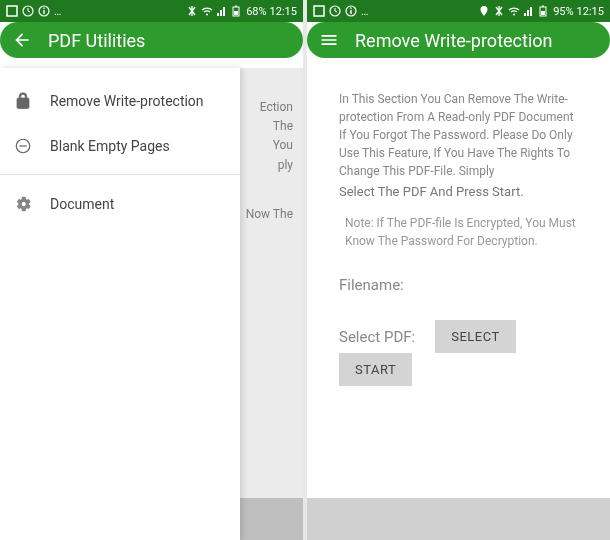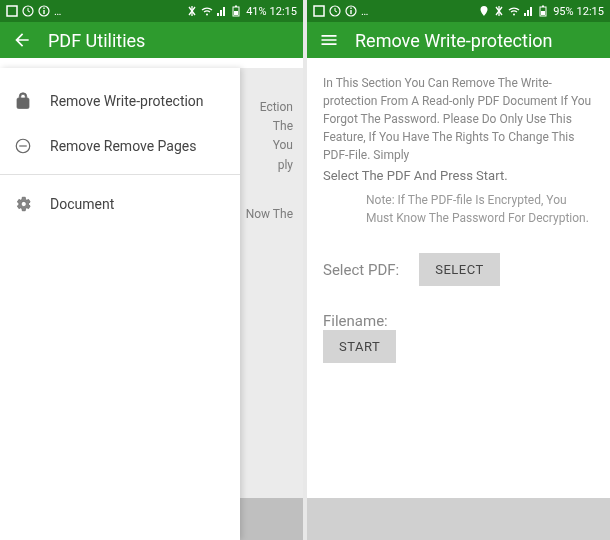--- a/index.html
+++ b/index.html
@@ -5,38 +5,38 @@
   * { margin: 0; padding: 0; box-sizing: border-box; font-family: Roboto, Arial, sans-serif; }
   body { background: #e8e8e8; width: 610px; height: 540px; overflow: hidden; }
   .container { display: flex; width: 610px; height: 540px; gap: 4px; background: #e8e8e8; }
   .phone { flex: 1; background: #fff; display: flex; flex-direction: column; position: relative; overflow: hidden; }
 
   .statusbar { height: 22px; background: #1f7a1f; color: #fff; display: flex; align-items: center; padding: 0 6px; font-size: 11px; }
   .statusbar .left { display: flex; gap: 4px; align-items: center; }
   .statusbar .right { margin-left: auto; display: flex; gap: 3px; align-items: center; }
   .statusbar svg { width: 12px; height: 12px; fill: #fff; }
 
-  .appbar { height: 36px; background: #2e9b2e; display: flex; align-items: center; padding: 0 12px; gap: 16px; }
+  .appbar { height: 36px; background: #2e9b2e; display: flex; align-items: center; padding: 0 12px; gap: 16px; border-radius: 20px; }
   .appbar .title { color: #fff; font-size: 18px; font-weight: 400; }
   .appbar svg { width: 20px; height: 20px; fill: #fff; }
 
   .drawer-scrim { position: absolute; top: 68px; left: 0; right: 0; bottom: 0; background: rgba(0,0,0,0.08); }
   .drawer { position: absolute; top: 68px; left: 0; width: 240px; bottom: 0; background: #fff; box-shadow: 2px 0 6px rgba(0,0,0,0.15); z-index: 10; }
   .drawer-item { display: flex; align-items: center; height: 45px; padding: 0 14px; gap: 18px; color: #444; font-size: 14px; }
   .drawer-item svg { width: 18px; height: 18px; fill: #666; stroke: #666; }
   .drawer-top { height: 10px; }
   .divider { height: 1px; background: #e0e0e0; margin: 6px 0; }
 
   .behind-content { position: absolute; top: 68px; left: 0; right: 0; padding: 30px 10px 10px 10px; color: #888; font-size: 12px; text-align: right; line-height: 1.6; }
   .behind-content .line2 { margin-top: 30px; }
 
-  .screen2-body { flex: 1; background: #fff; padding: 16px; display: flex; flex-direction: column; }
+  .screen2-body { flex: 1; background: #fff; padding: 32px; display: flex; flex-direction: column; }
   .desc { color: #888; font-size: 12px; line-height: 1.5; margin-bottom: 4px; }
-  .desc-bold { color: #777; font-size: 13px; margin-bottom: 8px; }
-  .note { color: #999; font-size: 12px; line-height: 1.5; padding-left: 6px; margin-left: 37px; }
+  .desc-bold { color: #777; font-size: 13px; margin-bottom: 15px; }
+  .note { color: #999; font-size: 12px; line-height: 1.5; padding-left: 6px; }
   .row { display: flex; align-items: center; margin-top: 26px; gap: 20px; }
   .row-label { color: #888; font-size: 15px; }
   .btn { background: #d4d4d4; color: #444; padding: 9px 16px; font-size: 13px; border: none; letter-spacing: 0.5px; }
   .start-btn { align-self: flex-start; }
   .footer-bar { height: 42px; background: #d0d0d0; }
 </style>
 </head>
 <body>
 
 <div class="container">
@@ -68,21 +68,21 @@
             <circle cx="6" cy="9.5" r="1"></circle>
           </svg>
         <svg>
             <path d="M1 11h2V8H1zM4 11h2V5H4zM7 11h2V2H7z"></path>
           </svg>
         <svg>
             <rect x="2" y="2" width="6" height="9" fill="none" stroke="#fff" stroke-width="1"></rect>
             <rect x="4" y="0.5" width="2" height="1.5"></rect>
             <rect x="3" y="6" width="4" height="4"></rect>
           </svg>
-        <span>41%</span>
+        <span>68%</span>
         <span>12:15</span>
       </div>
     </div>
     <div class="appbar">
       <svg viewBox="0 0 24 24">
           <path d="M20 11H7.8l5.6-5.6L12 4l-8 8 8 8 1.4-1.4L7.8 13H20z"></path>
         </svg>
       <span class="title">PDF Utilities</span>
     </div>
 
@@ -101,21 +101,21 @@
         <svg viewBox="0 0 24 24">
             <path d="M18 8h-1V6a5 5 0 0 0-10 0v2H6a2 2 0 0 0-2 2v10a2 2 0 0 0 2 2h12a2 2 0 0 0 2-2V10a2 2 0 0 0-2-2zM9 6a3 3 0 0 1 6 0v2H9z"></path>
           </svg>
         <span>Remove Write-protection</span>
       </div>
       <div class="drawer-item">
         <svg viewBox="0 0 24 24">
             <circle cx="12" cy="12" r="9" fill="none" stroke="#666" stroke-width="1.6"></circle>
             <path d="M7 12h10" stroke="#666" stroke-width="1.6"></path>
           </svg>
-        <span>Remove Remove Pages</span>
+        <span>Blank Empty Pages</span>
       </div>
       <div class="divider"></div>
       <div class="drawer-item">
         <svg viewBox="0 0 24 24">
             <path d="M19.4 13a7.5 7.5 0 0 0 0-2l2.1-1.6-2-3.5-2.5 1a7.4 7.4 0 0 0-1.7-1L15 3h-4l-.3 2.9a7.4 7.4 0 0 0-1.7 1l-2.5-1-2 3.5L6.6 11a7.5 7.5 0 0 0 0 2l-2.1 1.6 2 3.5 2.5-1a7.4 7.4 0 0 0 1.7 1L11 21h4l.3-2.9a7.4 7.4 0 0 0 1.7-1l2.5 1 2-3.5zM13 15.5A3.5 3.5 0 1 1 16.5 12 3.5 3.5 0 0 1 13 15.5z" fill="#888"></path>
           </svg>
         <span>Document</span>
       </div>
     </div>
     <div style="flex:1"></div>
@@ -169,25 +169,25 @@
         </svg>
       <span class="title">Remove Write-protection</span>
     </div>
 
     <div class="screen2-body">
       <div class="desc">In This Section You Can Remove The Write-protection From A Read-only PDF Document If You Forgot The Password. Please Do Only Use This Feature, If You Have The Rights To Change This PDF-File. Simply</div>
       <div class="desc-bold">Select The PDF And Press Start.</div>
       <div class="note">Note: If The PDF-file Is Encrypted, You Must Know The Password For Decryption.</div>
 
       <div class="row">
-        <span class="row-label">Select PDF:</span>
-        <button class="btn">SELECT</button>
+        <span class="row-label">Filename:</span>
       </div>
 
       <div class="row">
-        <span class="row-label">Filename:</span>
+        <span class="row-label">Select PDF:</span>
+        <button class="btn">SELECT</button>
       </div>
 
       <button class="btn start-btn">START</button>
     </div>
     <div class="footer-bar"></div>
   </div>
 </div>
 
 </body></html>

